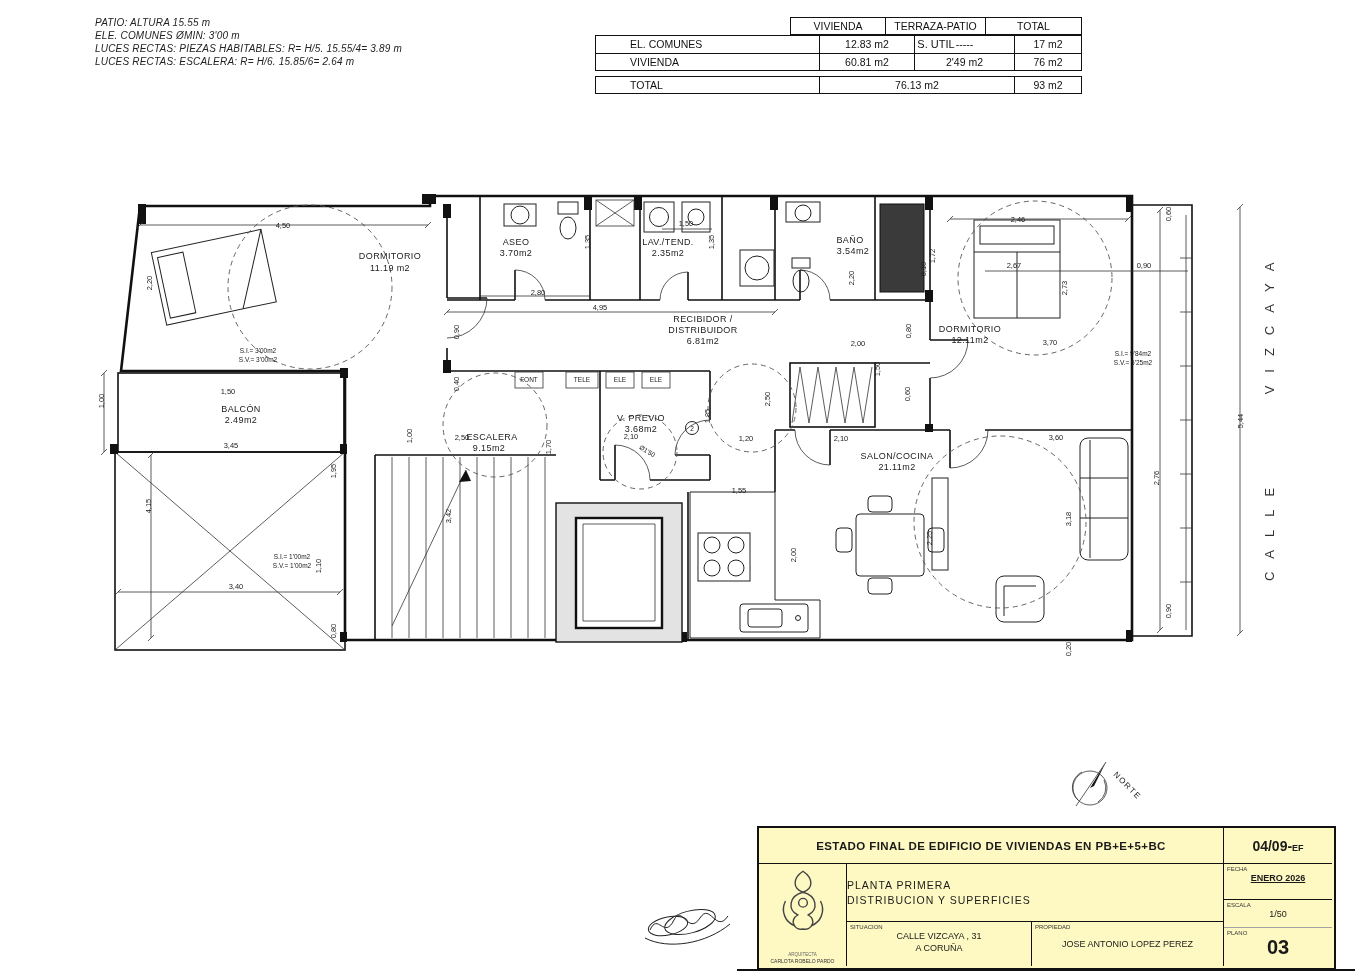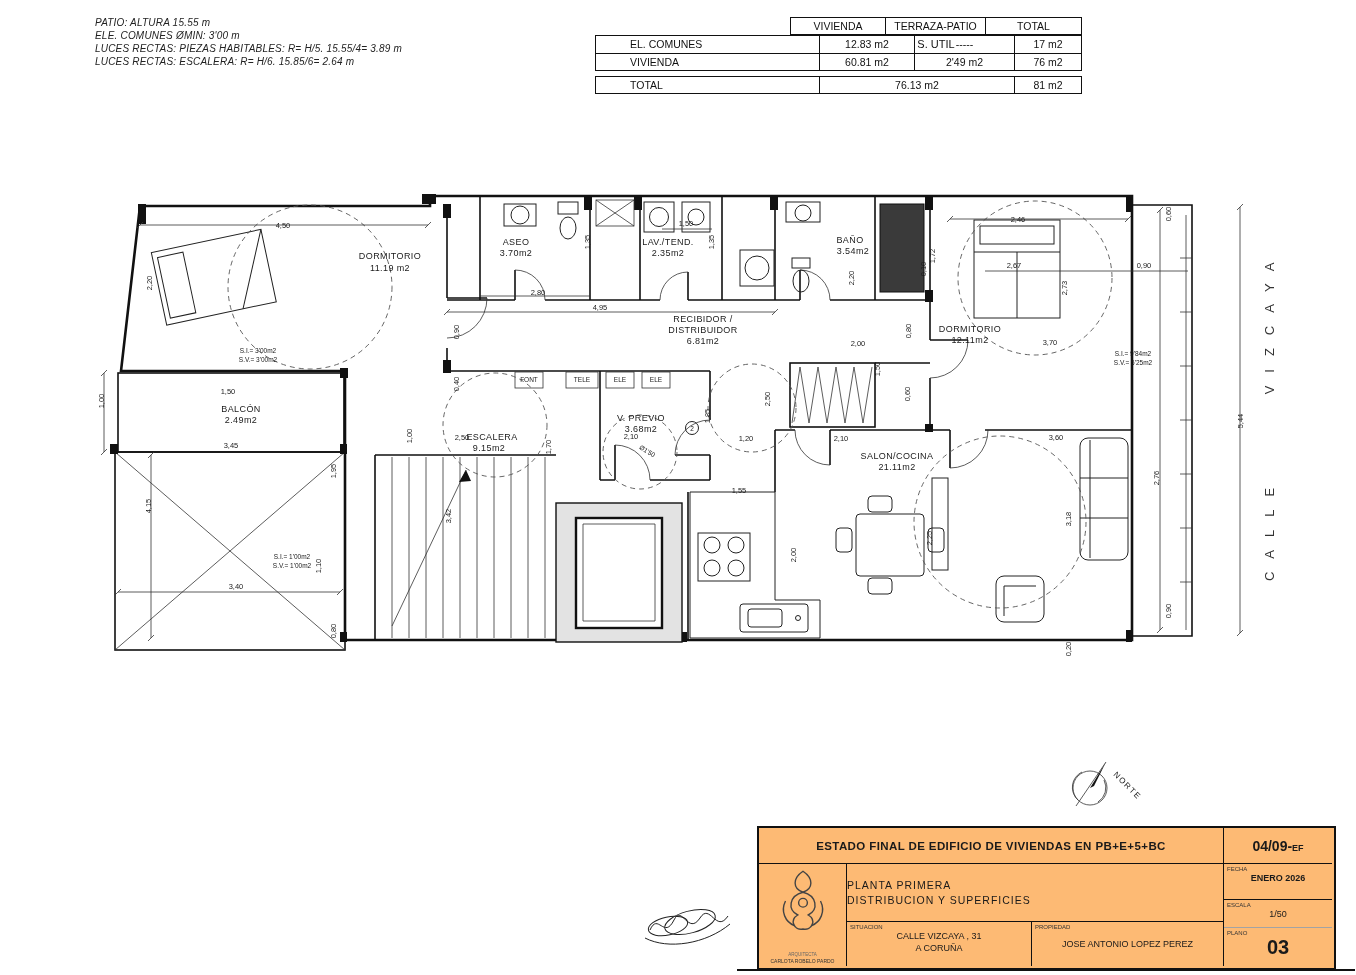--- a/index.html
+++ b/index.html
@@ -41,21 +41,21 @@
   .hatchband{fill:#e3e3e3;stroke:#111;stroke-width:1.4;}
   .w3f{fill:#fff;stroke:#111;stroke-width:2.4;}
   .sig{stroke:#222;fill:none;stroke-width:1;}
   svg text{font-family:"Liberation Sans",sans-serif;fill:#1a1a1a;}
   .t-room{font-size:9px;letter-spacing:.4px;}
   .t-dim{font-size:7.5px;}
   .t-tiny{font-size:6.5px;}
   .t-street{font-size:13px;letter-spacing:13px;fill:#333;}
   .t-north{font-size:8px;letter-spacing:1.5px;}
   
-  .tb{position:absolute;left:757px;top:826px;width:575px;height:140px;border:2px solid #111;background:#fdba74;}
+  .tb{position:absolute;left:757px;top:826px;width:575px;height:140px;border:2px solid #111;background:#fef9c3;}
   .tb *{box-sizing:border-box;}
   .tb-cell{position:absolute;}
   .tb-title{left:0;top:0;width:465px;height:36px;border-right:1.5px solid #111;border-bottom:1.5px solid #111;
             display:flex;align-items:center;justify-content:center;font-weight:bold;font-size:11.5px;letter-spacing:.4px;}
   .tb-code{left:465px;top:0;width:108px;height:36px;border-bottom:1.5px solid #111;
            display:flex;align-items:center;justify-content:center;font-weight:bold;font-size:14px;}
   .tb-code .suffix{font-size:9px;margin-top:4px;}
   .tb-logo{left:0;top:36px;width:88px;height:102px;border-right:1px solid #111;
            display:flex;flex-direction:column;align-items:center;justify-content:space-between;padding:2px 0;}
   .tb-architect{font-size:5px;line-height:6px;text-align:center;color:#333;}
@@ -63,21 +63,21 @@
   .tb-sheet{left:88px;top:36px;width:377px;height:58px;border-right:1.5px solid #111;border-bottom:1px solid #111;
             display:flex;flex-direction:column;align-items:flex-start;justify-content:center;font-size:10.5px;letter-spacing:1px;line-height:15px;}
   .tb-sit{left:88px;top:94px;width:185px;height:44px;border-right:1px solid #111;}
   .tb-prop{left:273px;top:94px;width:192px;height:44px;border-right:1.5px solid #111;}
   .tb-fecha{left:465px;top:36px;width:108px;height:36px;border-bottom:1px solid #111;}
   .tb-escala{left:465px;top:72px;width:108px;height:28px;border-bottom:1px solid #a3a3a3;}
   .tb-plano{left:465px;top:100px;width:108px;height:38px;}
   .cell-lbl{font-size:6px;color:#333;padding:2px 0 0 3px;}
   .cell-val{text-align:center;font-size:9px;line-height:12px;}
   .cell-val.big{font-size:20px;font-weight:bold;line-height:22px;}
-  .cell-val.bold{font-weight:bold;}
+  .cell-val.bold{font-weight:bold;text-decoration:underline;}
 </style>
 </head>
 <body>
 
 <div class="sheet">
 
   <div class="notes">
 
   <div class="note-line">PATIO: ALTURA 15.55 m</div>
       <div class="note-line">ELE. COMUNES ØMIN: 3'00 m</div>
@@ -102,21 +102,21 @@
       <div class="a-row">
         <div class="a-l">VIVIENDA</div>
         <div class="a-v">60.81 m2</div>
         <div class="a-t">2'49 m2</div>
         <div class="a-o">76 m2</div>
       </div>
     </div>
     <div class="a-total">
       <div class="a-l" style="border-right:1px solid #111;">TOTAL</div>
       <div class="a-mid">76.13 m2</div>
-      <div class="a-o">81 m2</div>
+      <div class="a-o">93 m2</div>
     </div>
   </div>
 
   <svg class="plan-svg" viewBox="0 0 1356 975">
 
     <path class="w3" d="M430,196 H1132 V640 H345 V452 M430,196 V206 H140 L121,371 H345 V452"></path>
 
     <g>
       <rect class="w2f" x="118" y="373" width="226" height="79"></rect>
     </g>

